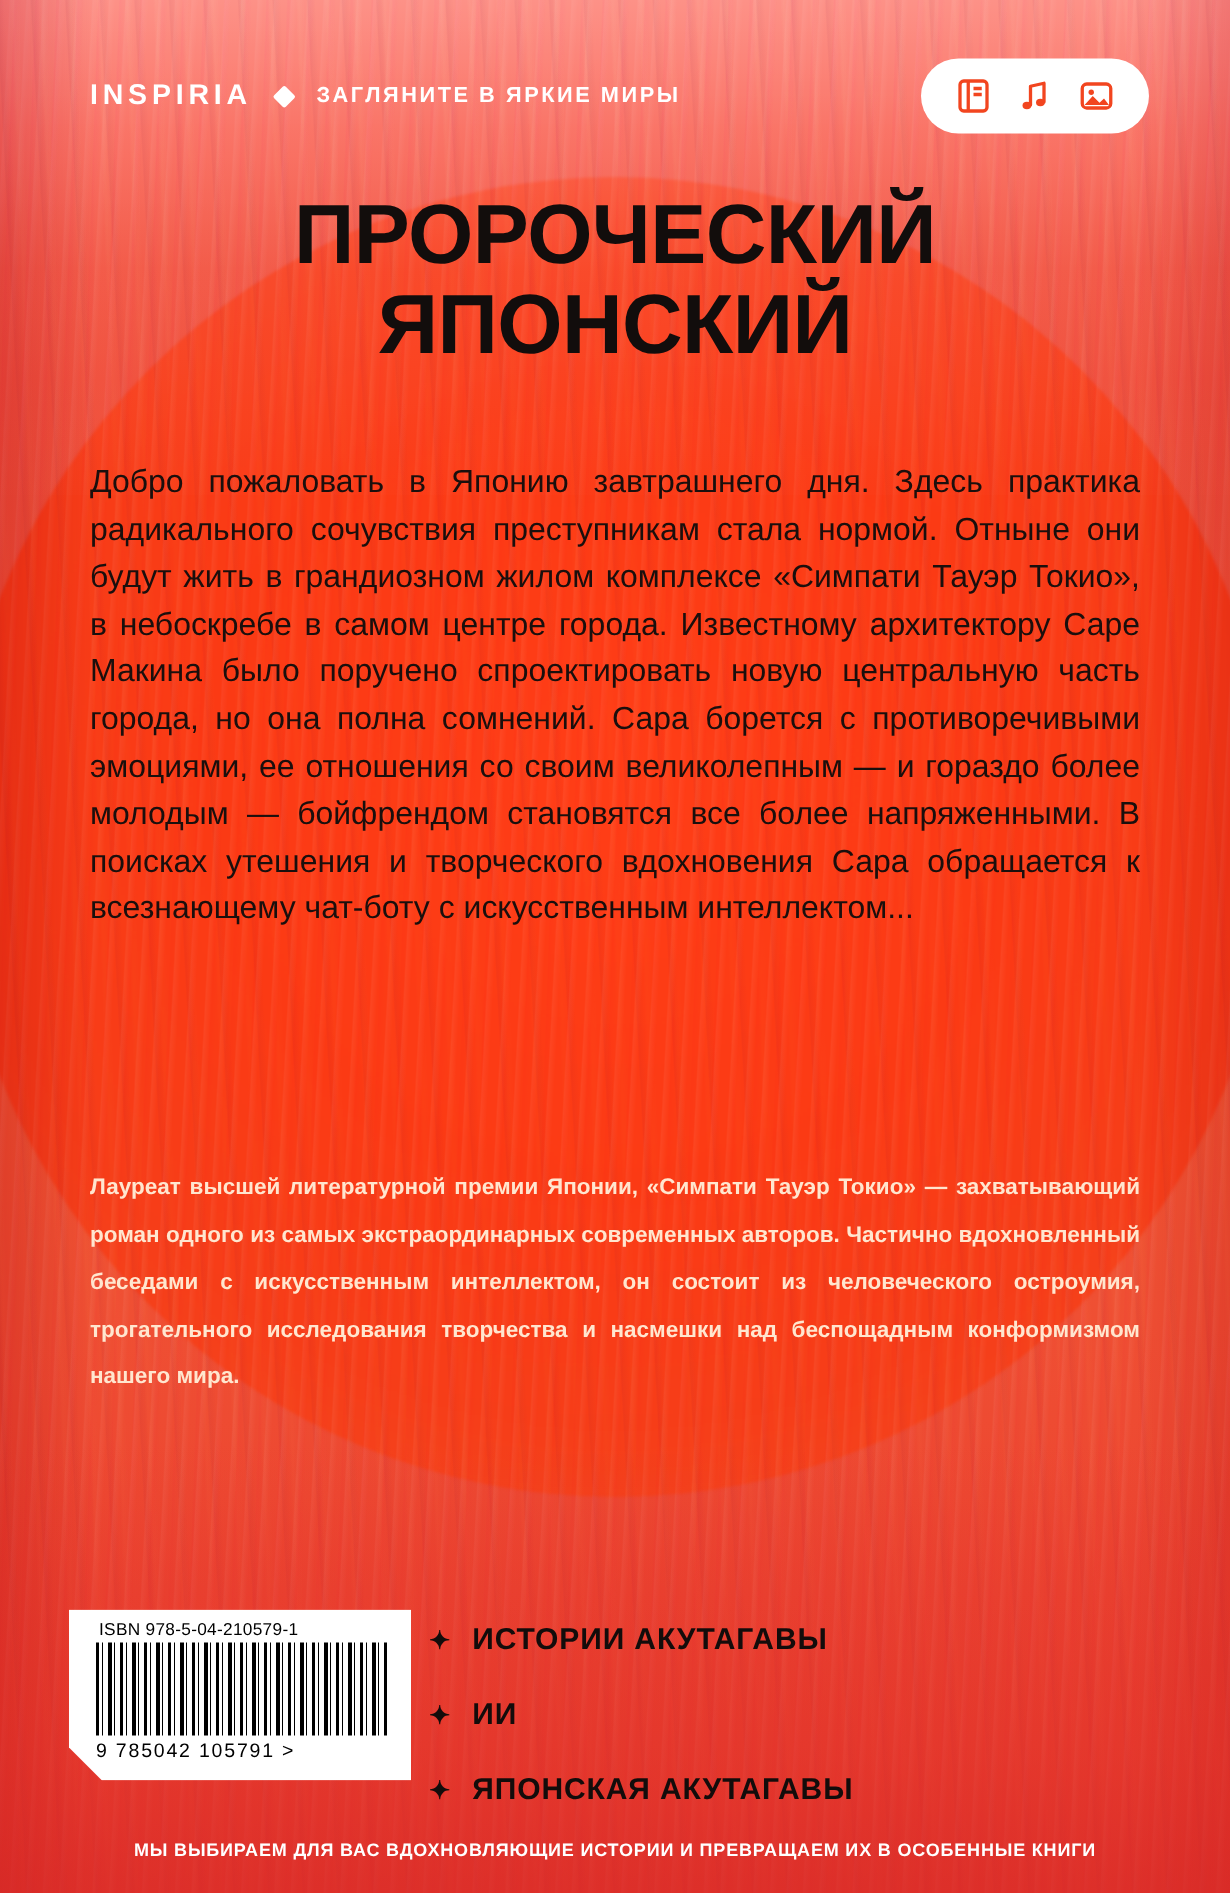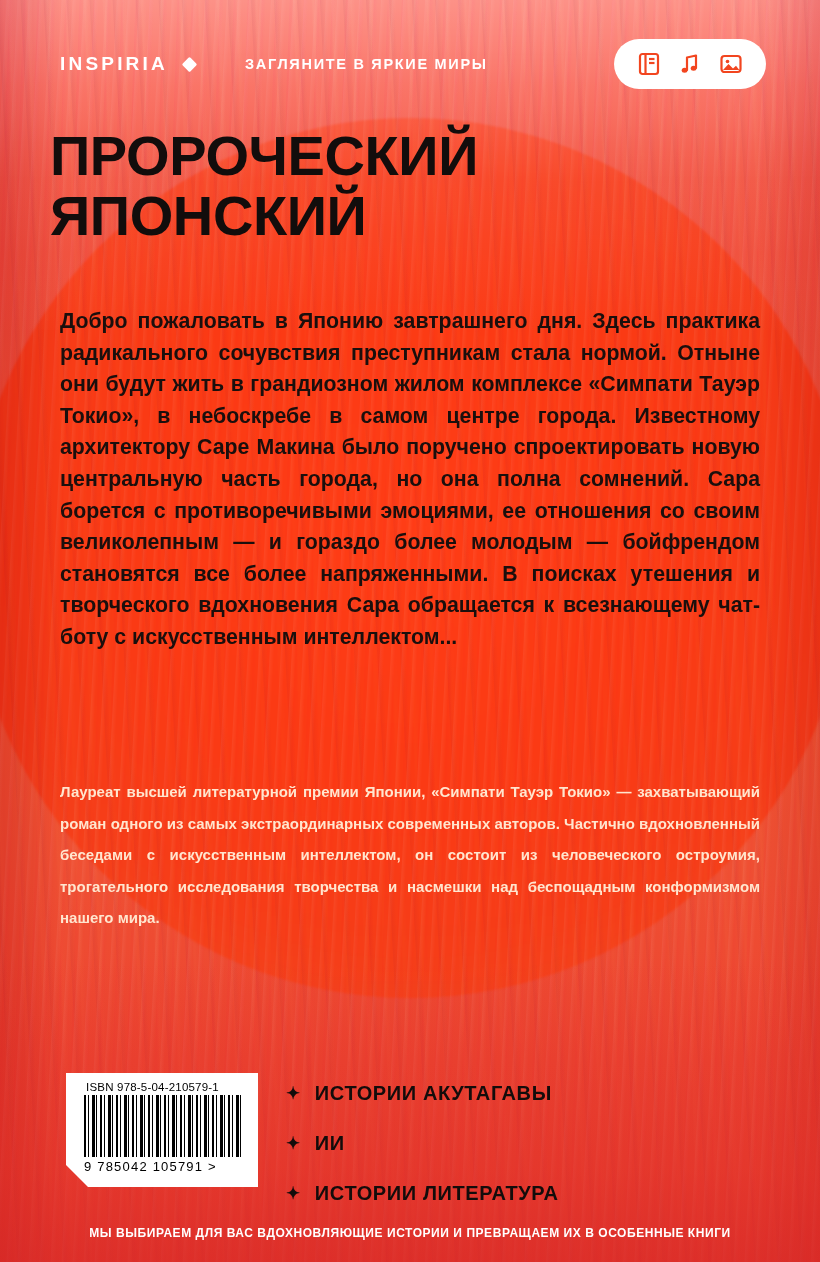--- a/index.html
+++ b/index.html
@@ -153,82 +153,81 @@
     background: #ffffff;
     transform: rotate(45deg);
     border-radius: 1.5px;
   }
   .tagline {
     font-size: 14.5px;
     font-weight: bold;
     letter-spacing: 1.7px;
     color: #ffffff;
     white-space: nowrap;
-    margin-left: 34px;
   }
   .icon-pill {
     display: flex;
     align-items: center;
     gap: 15px;
     background: #ffffff;
     border-radius: 26px;
     padding: 10px 22px;
     height: 30px;
   }
   .icon-pill svg { display: block; }
 
   
   .headline {
     position: absolute;
     left: 50%;
     transform: translateX(-50%);
     top: 126px;
     width: 720px;
-    text-align: left;
+    text-align: center;
     color: #120d0c;
     font-size: 56px;
     line-height: 1.07;
     font-weight: bold;
     letter-spacing: -0.4px;
   }
   .headline .l2 { display: block; }
 
   
   .blurb {
     position: absolute;
     left: 60px;
     width: 700px;
     top: 306px;
     color: #1a0f0d;
     font-size: 21.3px;
     line-height: 31.6px;
     text-align: justify;
-    font-weight: 700;
+    font-weight: 400;
   }
   .blurb p { margin: 0; }
 
   .praise {
     position: absolute;
     left: 60px;
     width: 700px;
     top: 776px;
     color: #ffe6cf;
     font-size: 15px;
     line-height: 31.6px;
     text-align: justify;
     font-weight: bold;
   }
   .praise p { margin: 0; }
 
   
   .barcode-box {
     position: absolute;
-    left: 66px;
+    left: 46px;
     top: 1073px;
-    width: 192px;
+    width: 228px;
     height: 114px;
     background: #ffffff;
     padding: 6px 8px 4px 8px;
     box-sizing: border-box;
     clip-path: polygon(0 0, 100% 0, 100% 100%, 22px 100%, 0 calc(100% - 22px));
   }
   .barcode-isbn {
     font-family: "Liberation Sans", sans-serif;
     font-size: 11.5px;
     color: #000;
@@ -359,20 +358,20 @@
       <div class="kw">
         <span class="star">✦</span>
         <span>ИСТОРИИ АКУТАГАВЫ</span>
       </div>
       <div class="kw">
         <span class="star">✦</span>
         <span>ИИ</span>
       </div>
       <div class="kw">
         <span class="star">✦</span>
-        <span>ИСТОРИИ ЛИТЕРАТУРА</span>
+        <span>ЯПОНСКАЯ АКУТАГАВЫ</span>
       </div>
     </div>
 
     <div class="footer">МЫ ВЫБИРАЕМ ДЛЯ ВАС ВДОХНОВЛЯЮЩИЕ ИСТОРИИ И ПРЕВРАЩАЕМ ИХ В ОСОБЕННЫЕ КНИГИ</div>
 
   </div>
 </div>
 
 </body></html>

